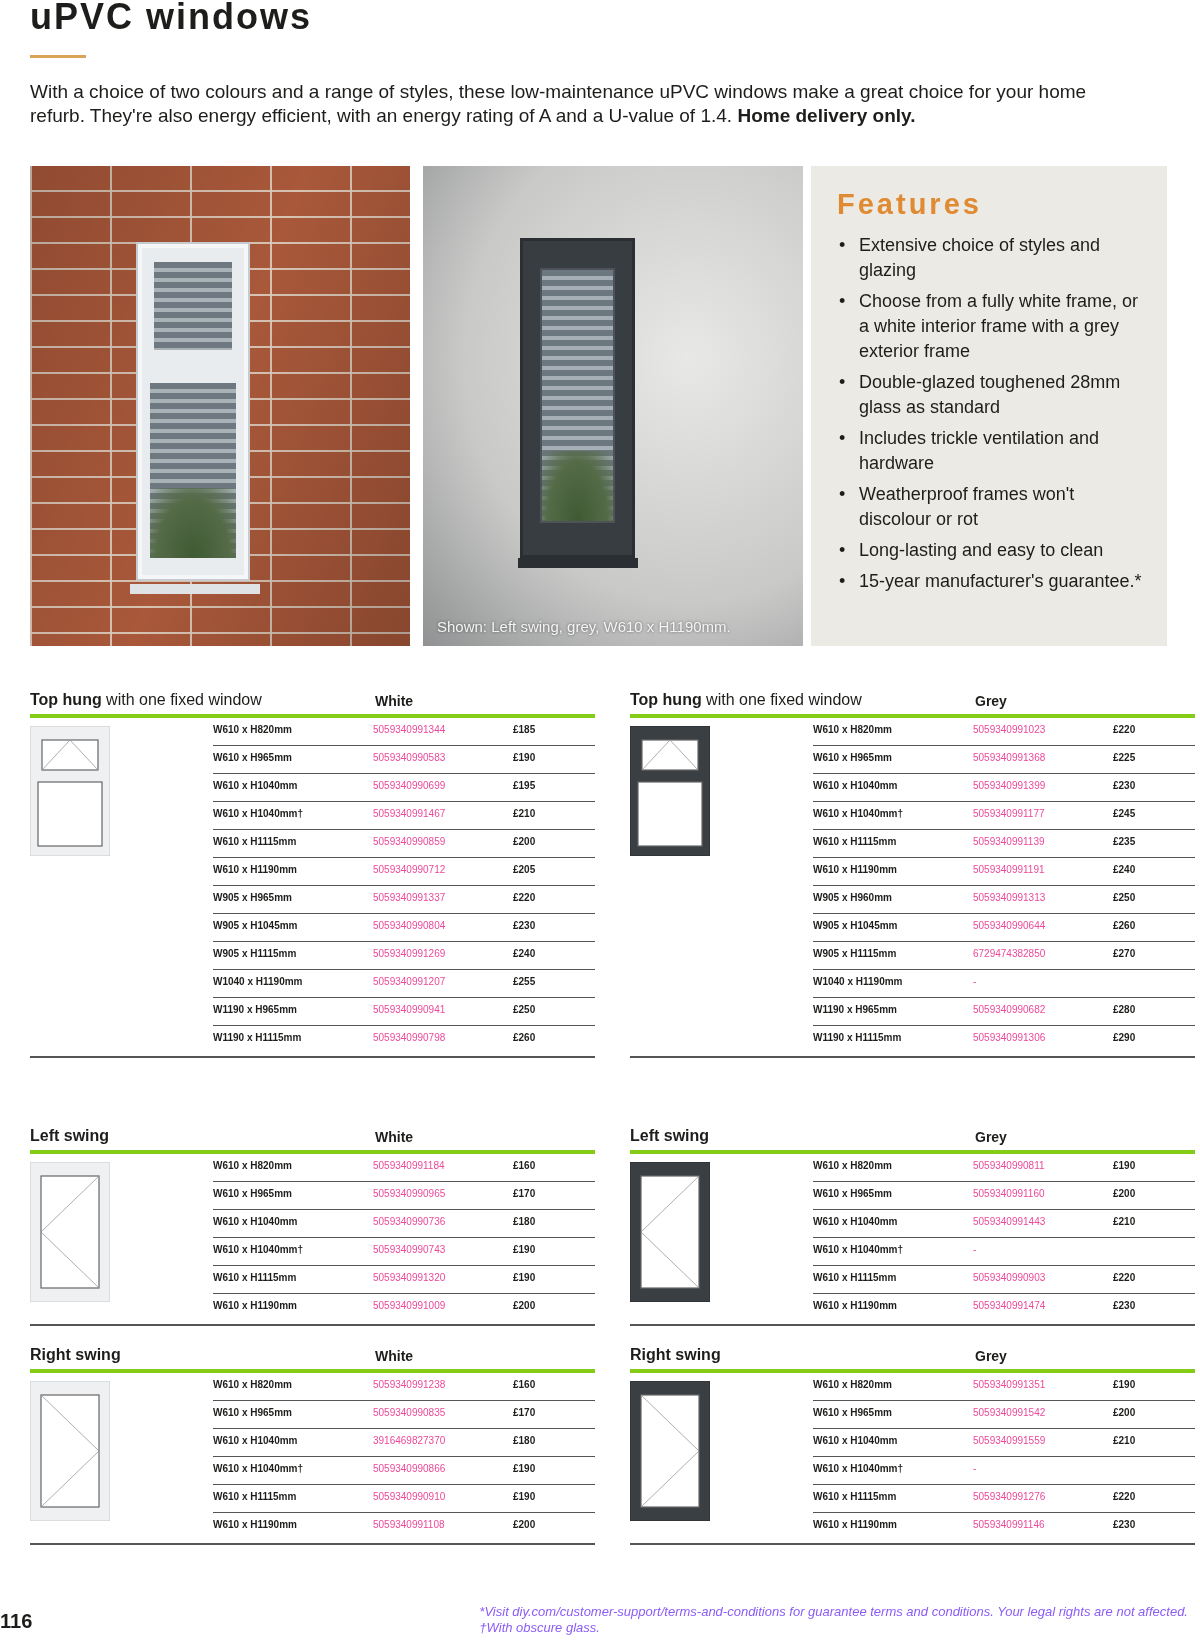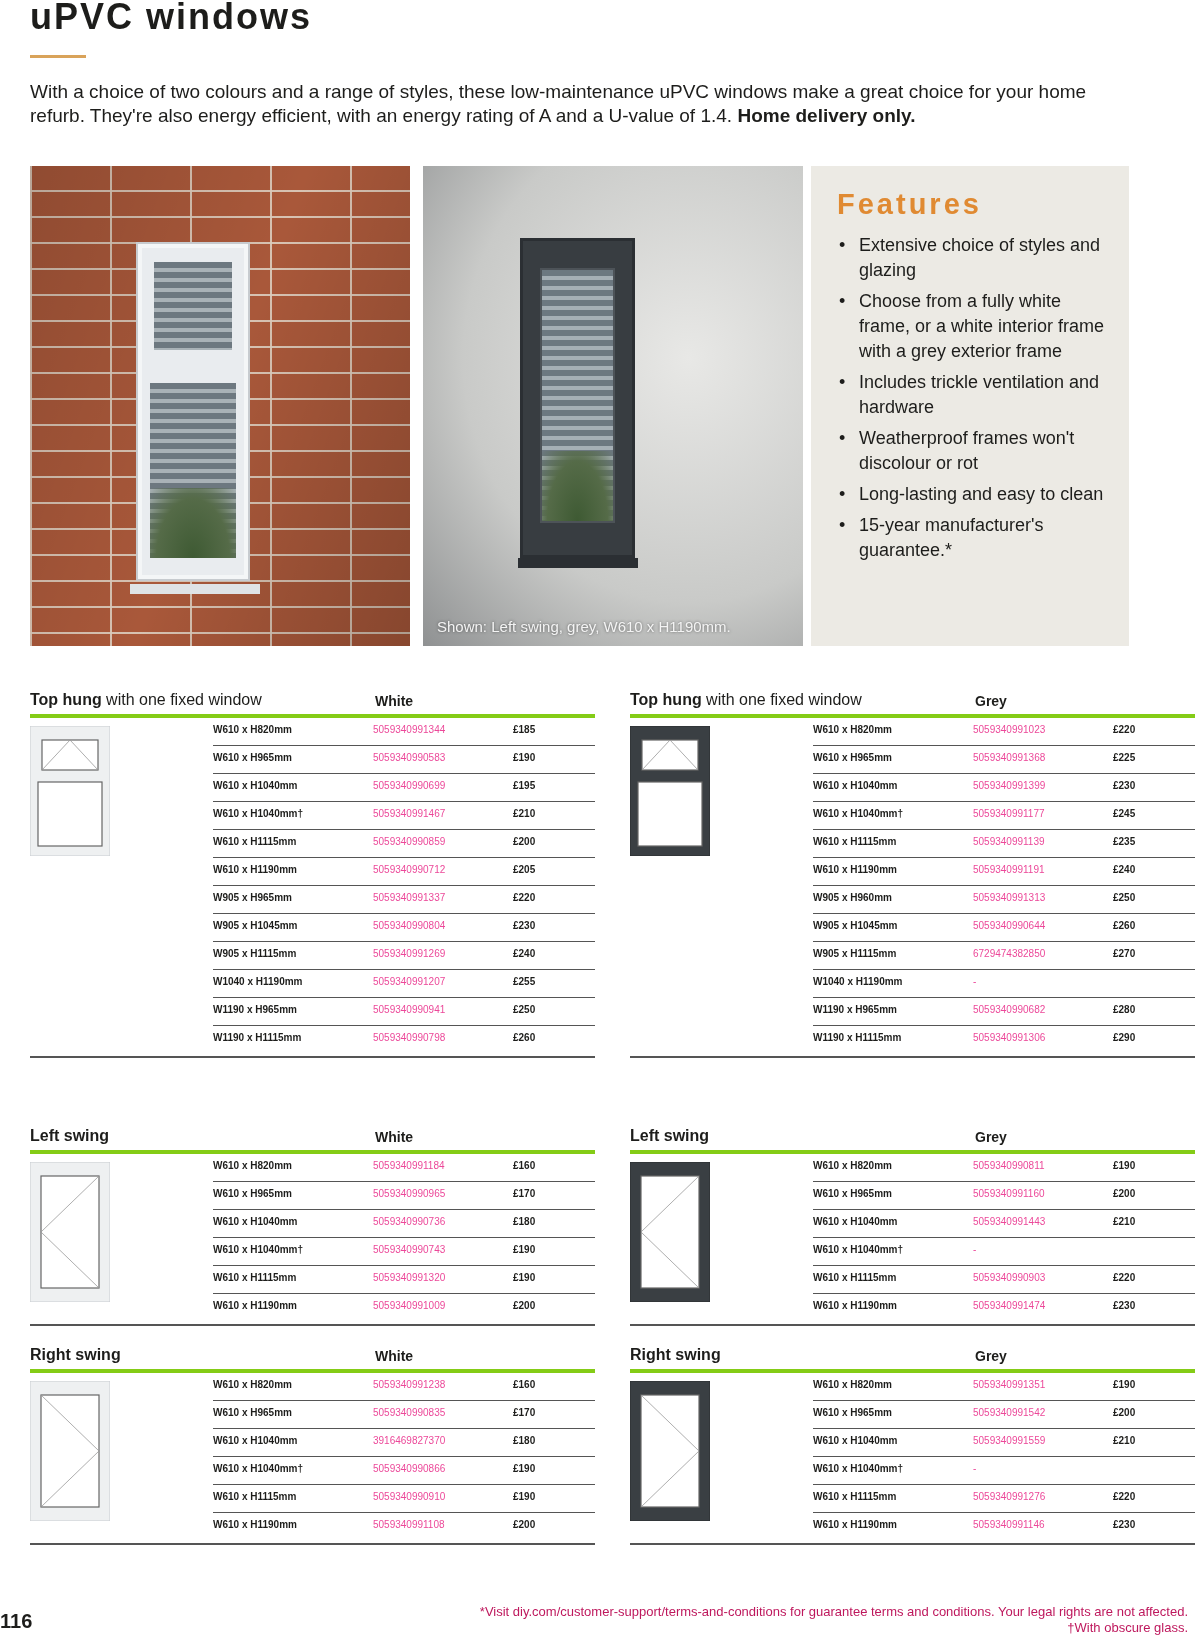--- a/index.html
+++ b/index.html
@@ -30,21 +30,21 @@
   .sill-white { position: absolute; left: 100px; top: 418px; width: 130px; height: 10px; background: #dfe3e6; z-index: 1; }
 
   .win-grey { position: absolute; left: 97px; top: 72px; width: 115px; height: 320px; background: #383d41; border: 3px solid #2b2f33; }
   .win-grey .pane { position: absolute; left: 17px; top: 27px; width: 75px; height: 255px; background: repeating-linear-gradient(180deg, #6c7880 0 6px, #a5afb5 6px 10px); border: 2px solid #4d5358; }
   .win-grey .pane::after { content:""; position:absolute; left:0; right:0; bottom:0; height:70px; background: radial-gradient(ellipse at 50% 100%, #3e5a33 0%, #556b48 60%, transparent 100%); }
   .sill-grey { position: absolute; left: 95px; top: 392px; width: 120px; height: 10px; background: #2b2f33; }
 
   .caption { position: absolute; left: 14px; bottom: 10px; font-size: 15px; line-height: 19px; color: #f4f4f4; z-index: 2; text-shadow: 0 0 3px rgba(0,0,0,0.5); }
 
   
-  .features { position: absolute; left: 811px; top: 166px; width: 318px; height: 480px; background: #eceae4; padding: 22px 18px 0 26px; }
+  .features { position: absolute; left: 811px; top: 166px; width: 356px; height: 480px; background: #eceae4; padding: 22px 18px 0 26px; }
   .features h2 { font-size: 29px; font-weight: bold; letter-spacing: 3px; color: #e08a32; margin-bottom: 12px; }
   .features ul { list-style: none; }
   .features li { position: relative; padding-left: 22px; font-size: 18px; line-height: 25px; margin-bottom: 6px; color: #1d1d1b; }
   .features li::before { content: "•"; position: absolute; left: 2px; top: 0; }
 
   
   .tbl { position: absolute; width: 565px; }
   .tbl-head { position: relative; height: 30px; border-bottom: 4px solid #84cc16; }
   .tbl-title { position: absolute; left: 0; bottom: 5px; font-size: 16px; }
   .tbl-title b { font-weight: bold; }
@@ -54,21 +54,21 @@
   .row:last-child { border-bottom: none; }
   .row .size { position: absolute; left: 0; top: 6px; font-weight: bold; }
   .row .code { position: absolute; left: 160px; top: 6px; color: #ec4899; }
   .row .price { position: absolute; left: 300px; top: 6px; font-weight: bold; }
   .bottom-rule { position: absolute; left: 0; width: 565px; height: 2px; background: #555; }
 
   .thumb { position: absolute; left: 0; top: 38px; width: 80px; height: 150px; }
   .thumb svg { width: 100%; height: 100%; }
 
   .footer-num { position: absolute; left: 0; top: 1610px; font-size: 20px; font-weight: bold; }
-  .footer-notes { position: absolute; right: 12px; top: 1604px; font-size: 13px; line-height: 16px; text-align: right; color: #be185d; }
+  .footer-notes { position: absolute; right: 12px; top: 1604px; font-size: 13px; line-height: 16px; text-align: left; color: #8b5cf6; font-style: italic; }
 </style>
 </head>
 <body>
 
 <h1 class="page-title">uPVC windows</h1>
 <div class="title-rule"></div>
 <p class="intro"><span>With a choice of two colours and a range of styles, these low-maintenance uPVC windows make a great choice for your home refurb. They're also energy efficient, with an energy rating of A and a U-value of 1.4.</span> <b>Home delivery only.</b></p>
 
 <div class="photo photo-brick">
   <div class="win-white">
@@ -84,20 +84,21 @@
     </div>
   <div class="sill-grey"></div>
   <div class="caption">Shown:  Left swing, grey, W610 x H1190mm.</div>
 </div>
 
 <div class="features">
   <h2>Features</h2>
   <ul>
     <li>Extensive choice of styles and glazing</li>
     <li>Choose from a fully white frame, or a white interior frame with a grey exterior frame</li>
+    <li>Double-glazed toughened 28mm glass as standard</li>
     <li>Includes trickle ventilation and hardware</li>
     <li>Weatherproof frames won't discolour or rot</li>
     <li>Long-lasting and easy to clean</li>
     <li>15-year manufacturer's guarantee.*</li>
   </ul>
 </div>
 
 <div class="tbl" style="left:30px; top:688px;">
     <div class="tbl-head">
       <div class="tbl-title"><b>Top hung</b><span> with one fixed window</span></div>

